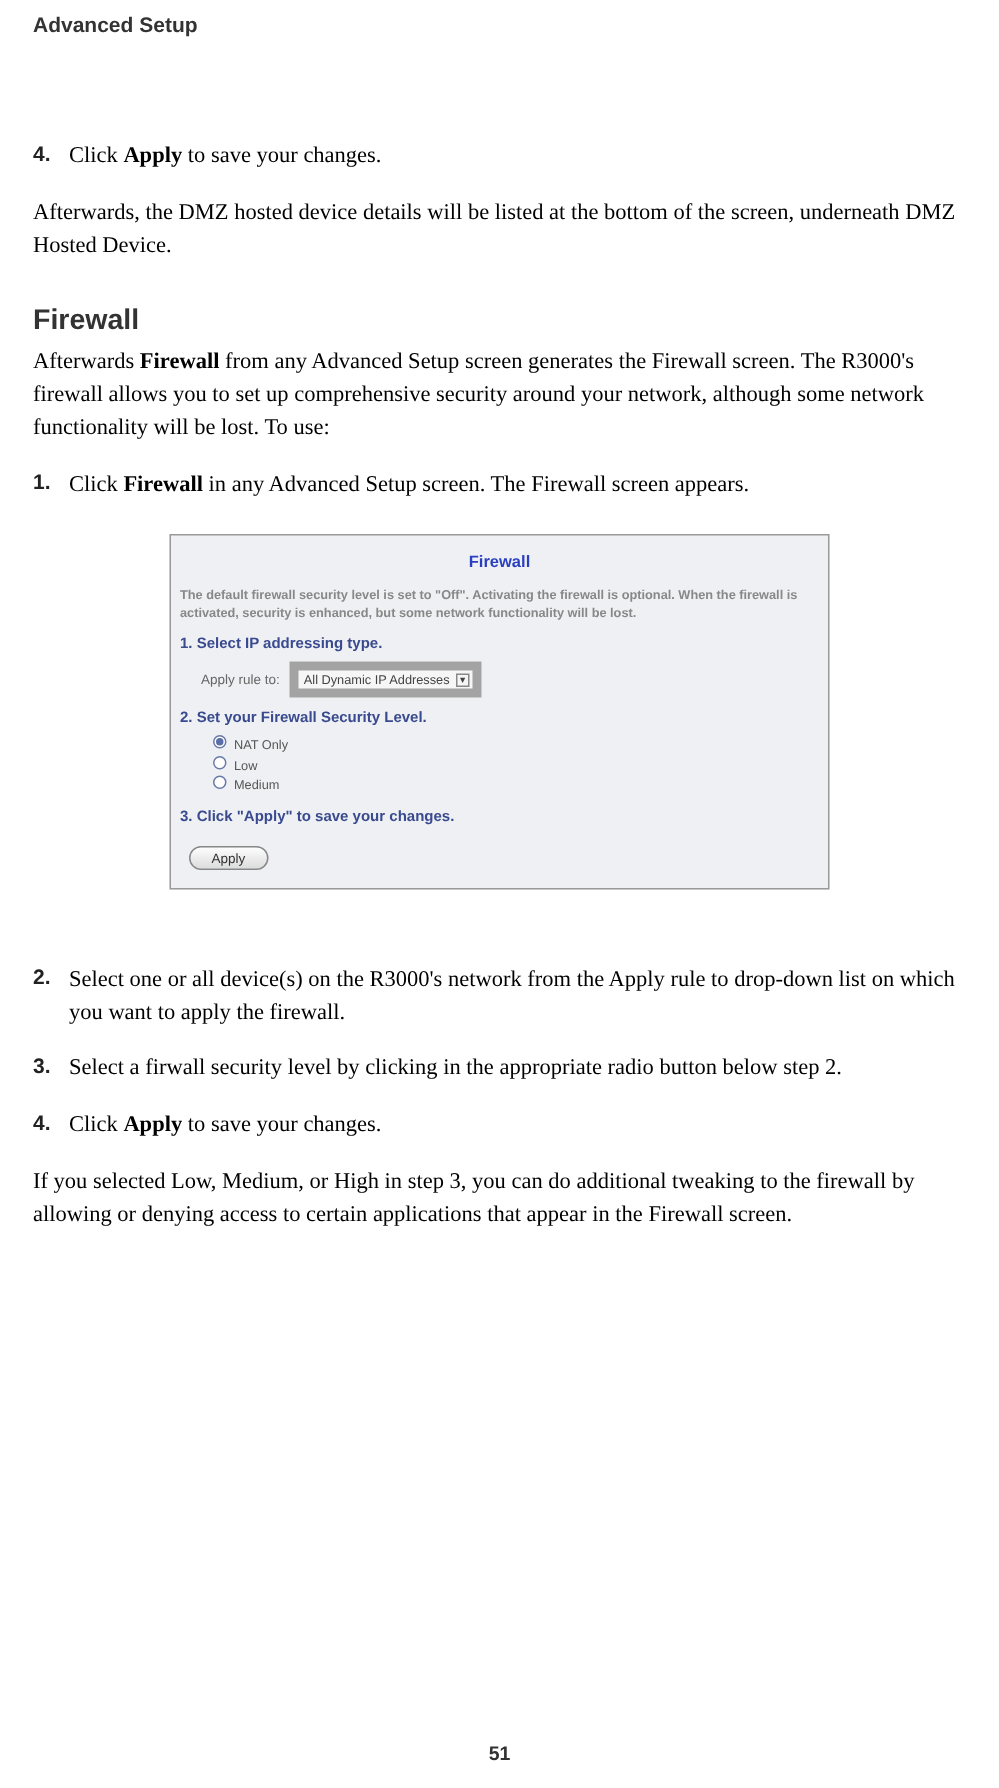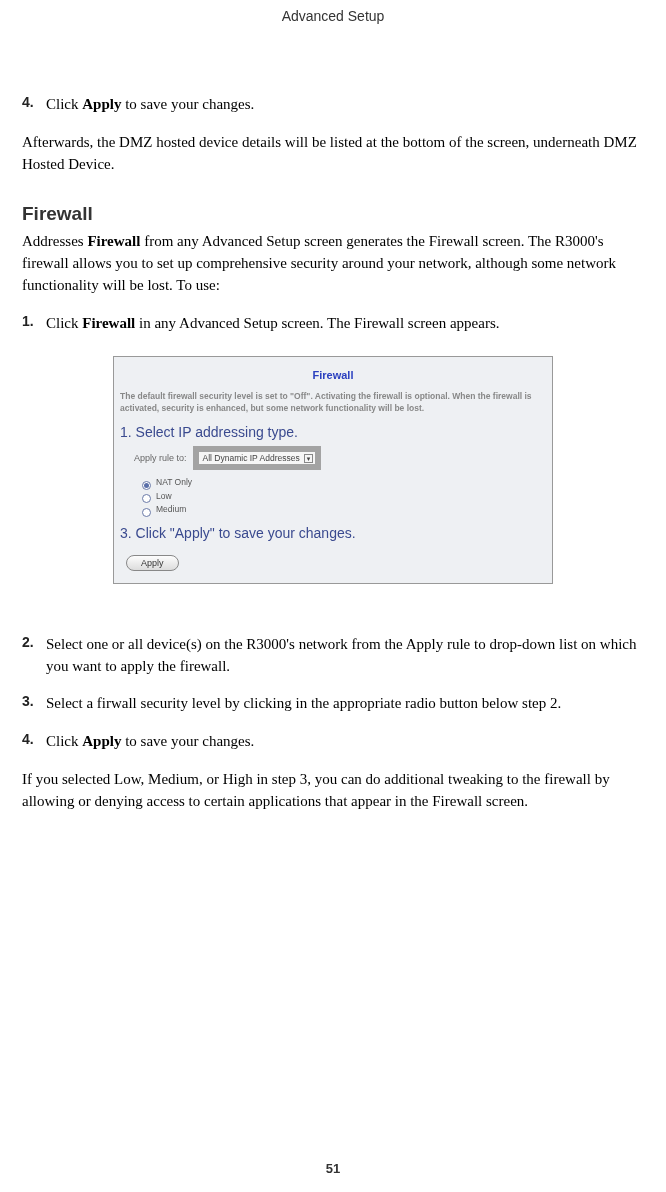--- a/index.html
+++ b/index.html
@@ -8,23 +8,23 @@
     height: 1192px;
     font-family: Georgia, 'Times New Roman', serif;
     font-size: 15px;
     color: #000;
     background: #fff;
     position: relative;
     padding: 8px 22px 0 22px;
   }
   .header-title {
     font-family: Arial, Helvetica, sans-serif;
-    font-weight: normal;
+    font-weight: bold;
     font-size: 14px;
-    text-align: center;
+    text-align: left;
     color: #333;
     margin-bottom: 70px;
   }
   .step {
     display: flex;
     margin-bottom: 16px;
   }
   .step-num {
     font-family: Arial, Helvetica, sans-serif;
     font-weight: bold;
@@ -69,22 +69,22 @@
     margin: 6px 0 10px 0;
   }
   .panel-desc {
     font-size: 8.5px;
     color: #888;
     line-height: 1.35;
     margin-bottom: 10px;
     font-weight: bold;
   }
   .panel-step {
-    font-size: 14px;
-    font-weight: normal;
+    font-size: 10px;
+    font-weight: bold;
     color: #3a4a8f;
     margin: 8px 0 6px 0;
   }
   .panel-indent {
     margin-left: 14px;
     margin-bottom: 6px;
     color: #666;
     display: flex;
     align-items: center;
     gap: 6px;
@@ -105,21 +105,21 @@
     margin-left: 4px;
     font-size: 7px;
     line-height: 1;
   }
   .radio-list {
     margin-left: 22px;
     margin-bottom: 6px;
   }
   .radio-row {
     display: flex;
-    align-items: flex-end;
+    align-items: flex-start;
     gap: 5px;
     font-size: 8.5px;
     color: #555;
     line-height: 1.6;
   }
   .radio-dot {
     width: 9px; height: 9px;
     border: 1px solid #6a7aa8;
     border-radius: 50%;
     display: inline-flex;
@@ -164,21 +164,21 @@
   <div class="step-body">
     <span>Click </span><b class="sans">Apply</b><span> to save your changes.</span>
   </div>
 </div>
 
 <p class="plain-para">Afterwards, the DMZ hosted device details will be listed at the bottom of the screen, underneath DMZ Hosted Device.</p>
 
 <div class="subhead">Firewall</div>
 
 <p class="plain-para" style="margin-bottom:16px">
-  <span>Addresses </span><b class="sans">Firewall</b><span> from any Advanced Setup screen generates the Firewall screen. The R3000's firewall allows you to set up comprehensive security around your net­work, although some network functionality will be lost. To use:</span>
+  <span>Afterwards </span><b class="sans">Firewall</b><span> from any Advanced Setup screen generates the Firewall screen. The R3000's firewall allows you to set up comprehensive security around your net­work, although some network functionality will be lost. To use:</span>
 </p>
 
 <div class="step">
   <div class="step-num">1.</div>
   <div class="step-body">
     <span>Click </span><b class="sans">Firewall</b><span> in any Advanced Setup screen. The Firewall screen appears.</span>
   </div>
 </div>
 
 <div class="panel-outer">
@@ -187,20 +187,21 @@
 
   <div class="panel-step">1. Select IP addressing type.</div>
   <div class="panel-indent">
     <span>Apply rule to:</span>
     <span class="panel-select">
       <span>All Dynamic IP Addresses</span>
       <span class="chev">▾</span>
     </span>
   </div>
 
+  <div class="panel-step">2. Set your Firewall Security Level.</div>
   <div class="radio-list">
     <div class="radio-row">
       <span class="radio-dot filled"></span>
       <span>NAT Only</span>
     </div>
     <div class="radio-row">
       <span class="radio-dot"></span>
       <span>Low</span>
     </div>
     <div class="radio-row">

